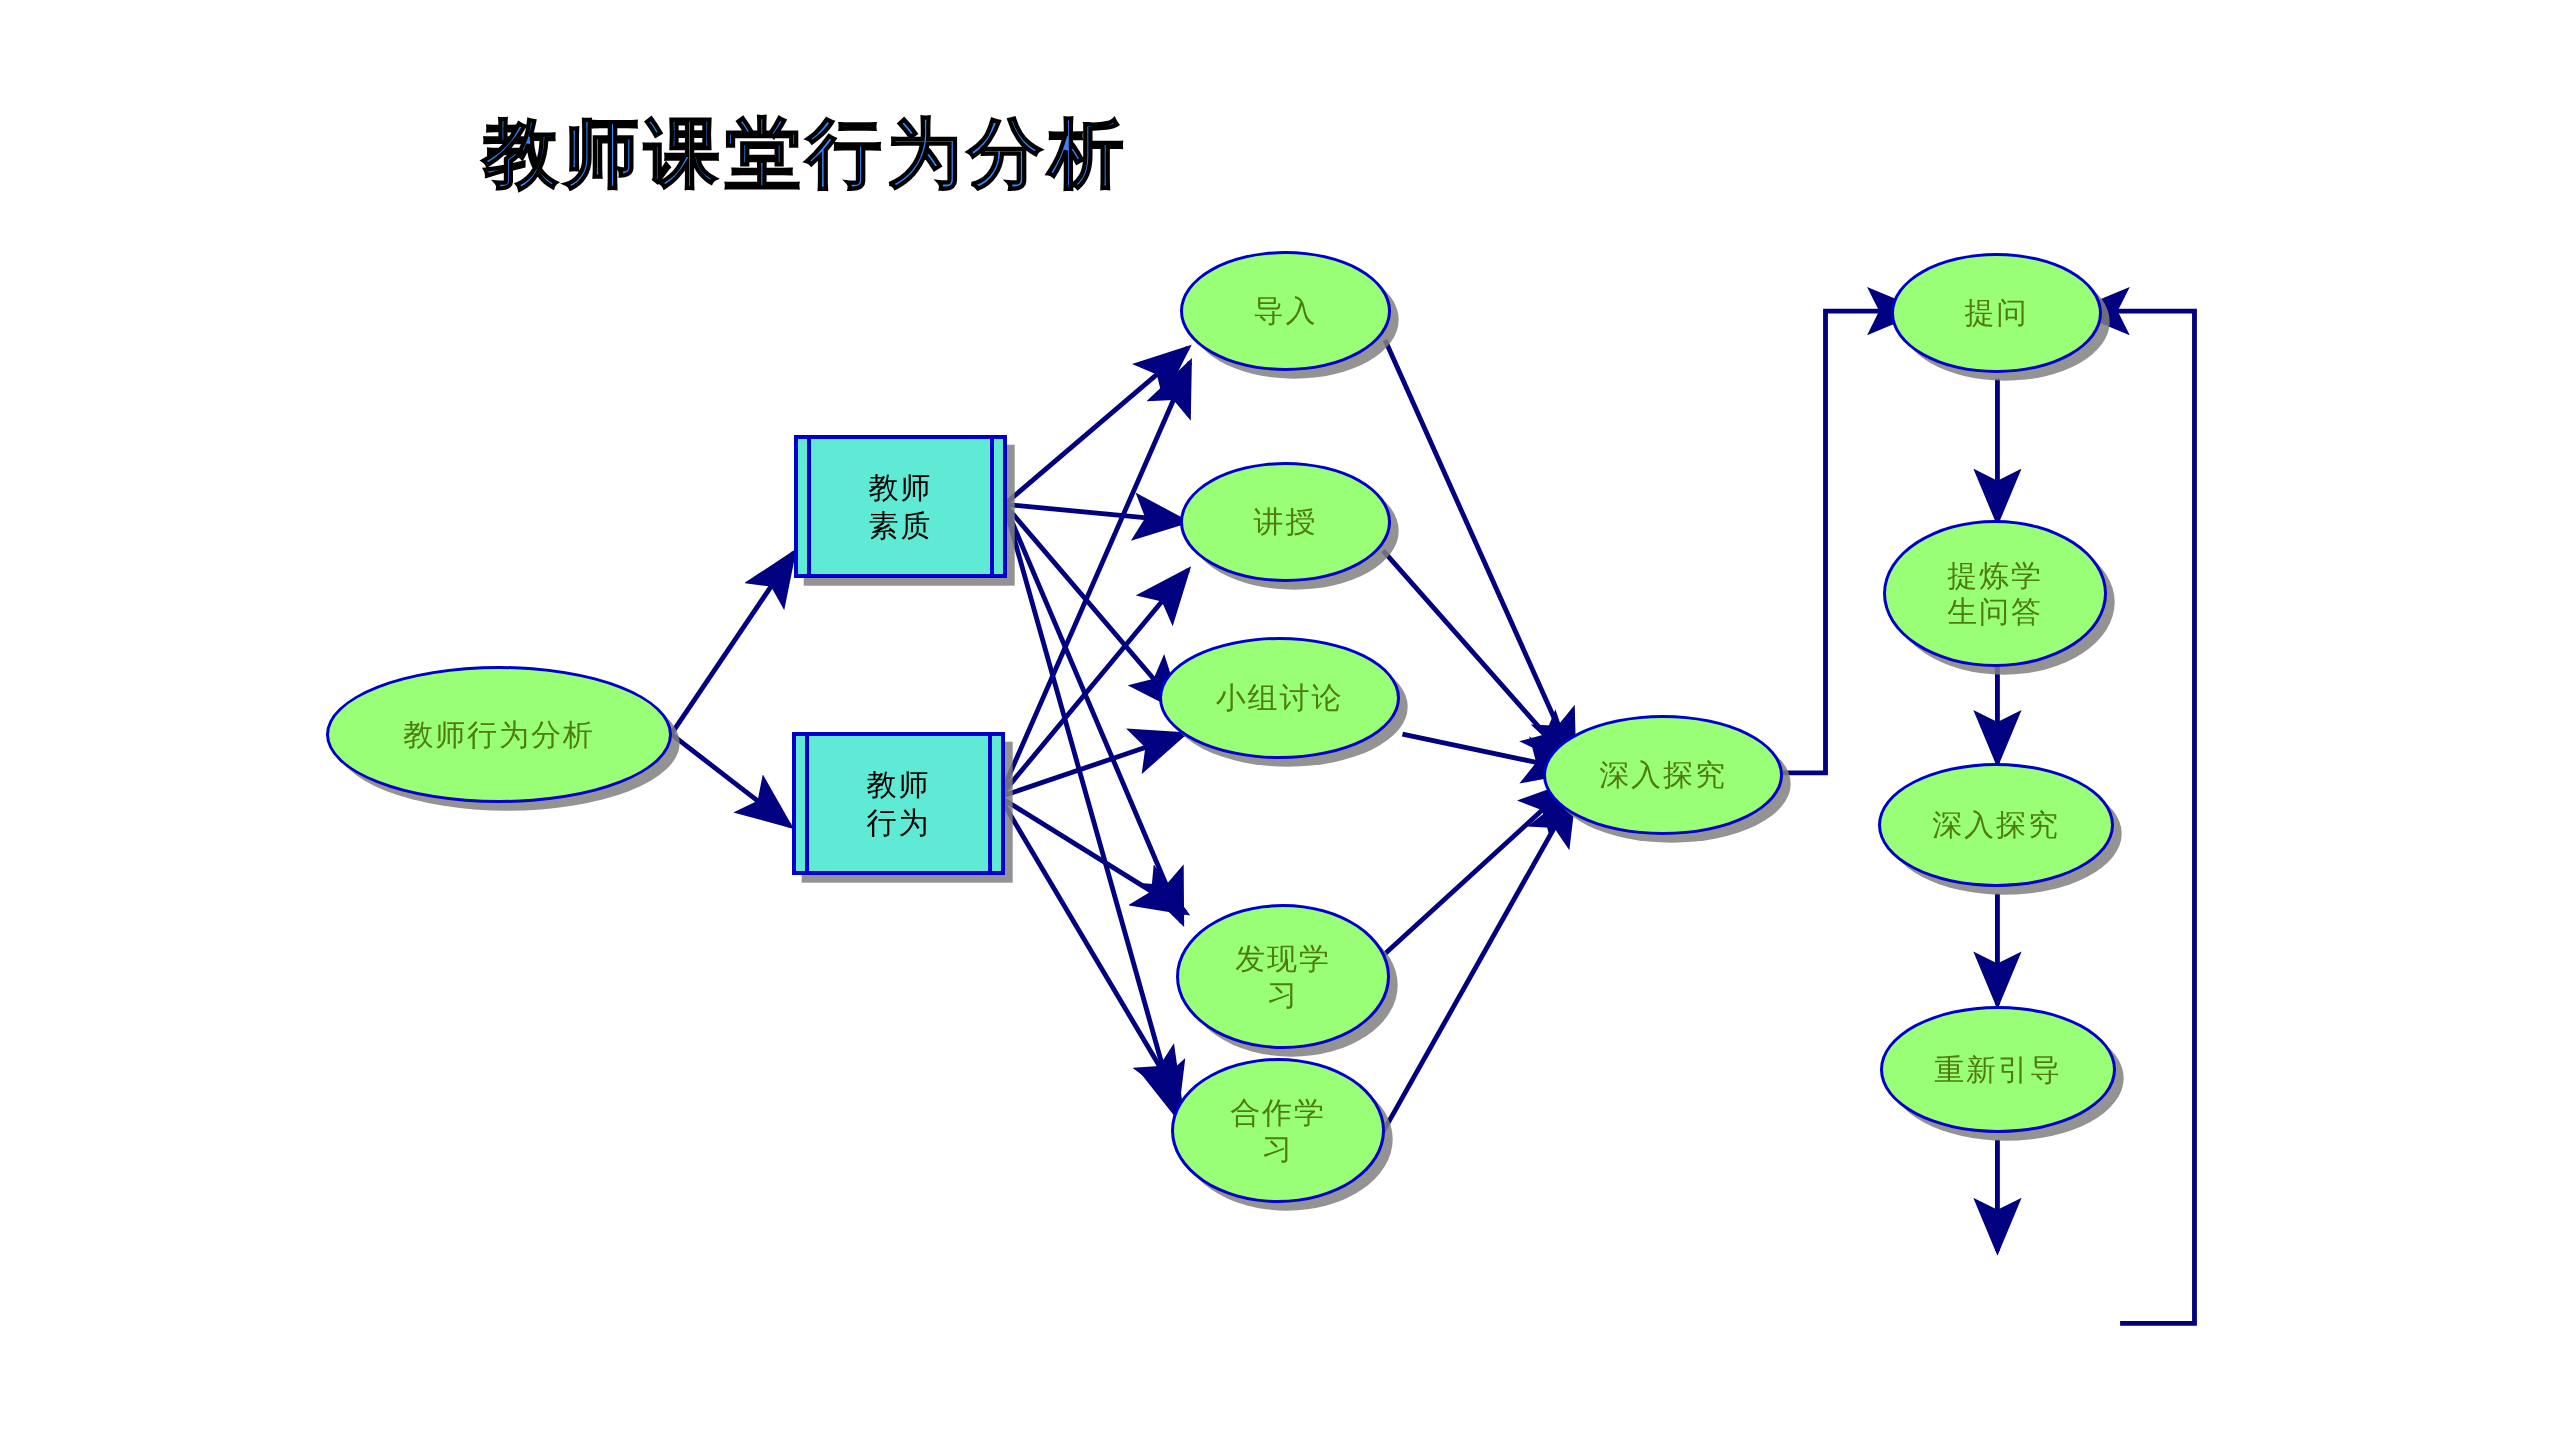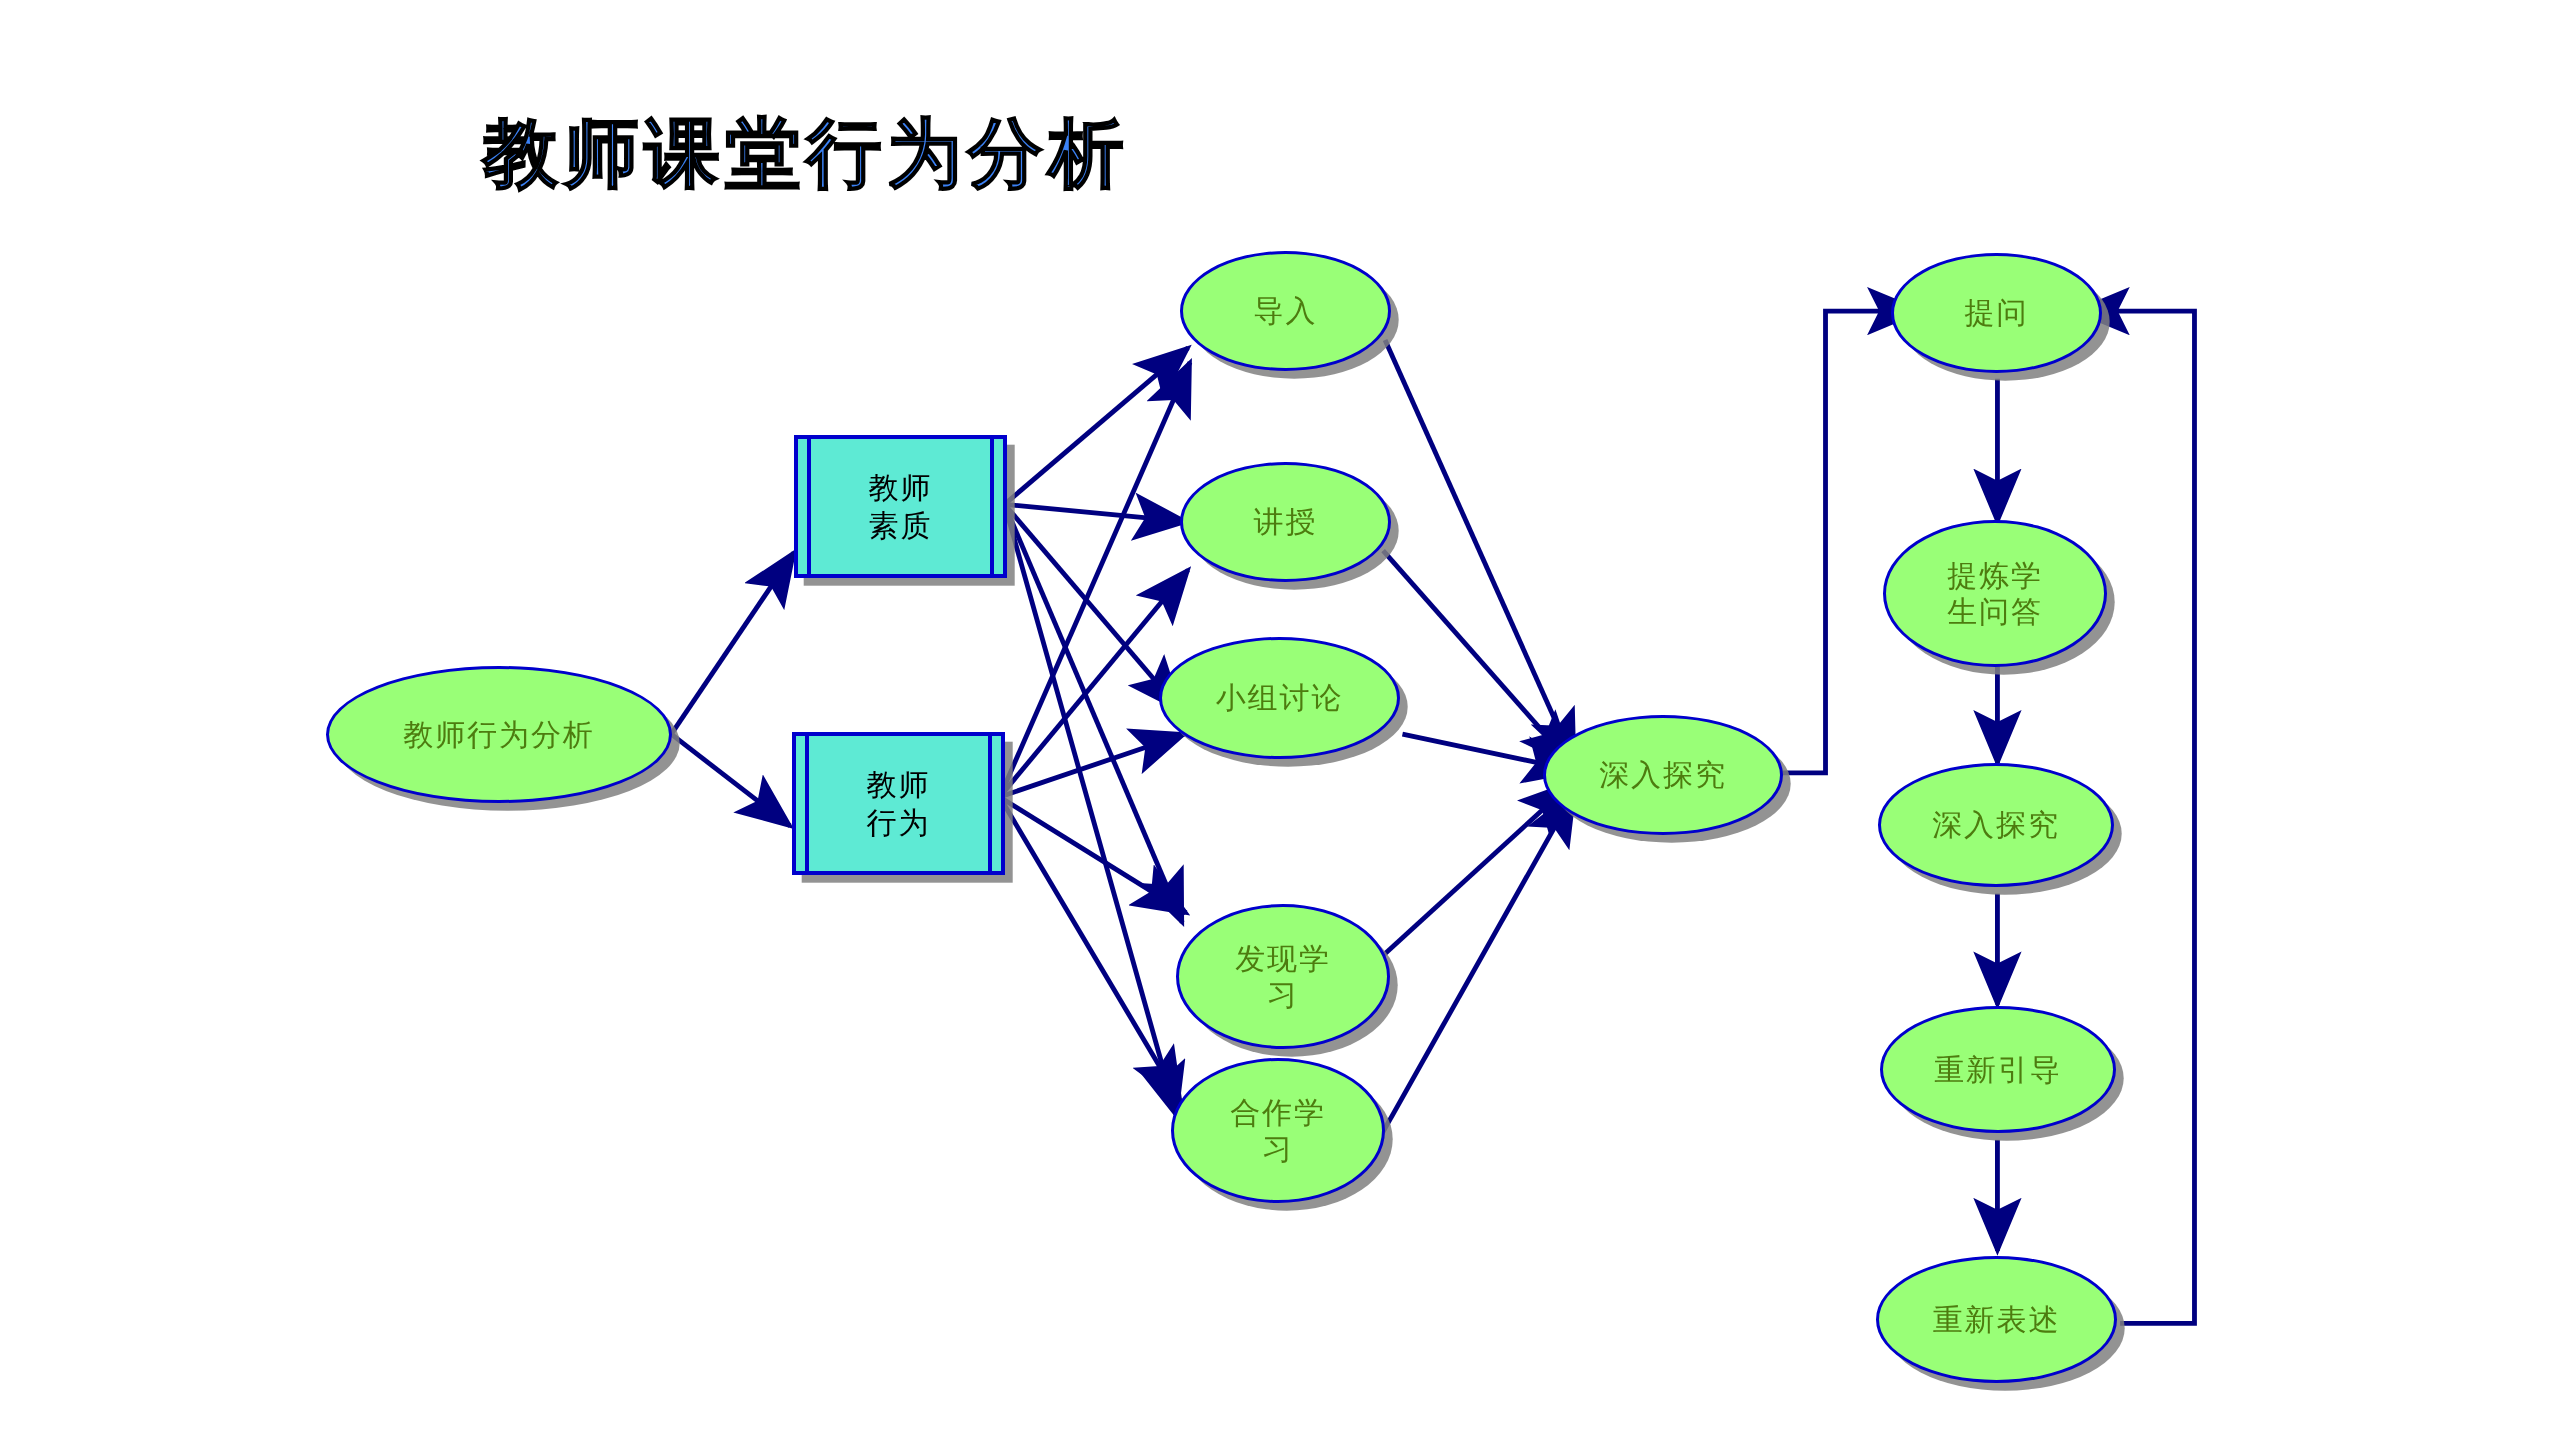--- a/index.html
+++ b/index.html
@@ -198,18 +198,15 @@
   </div>
 
   <div class="node ellipse" style="left:1878px; top:763px; width:236px; height:124px;">
     <span class="node-label">深入探究</span>
   </div>
 
   <div class="node ellipse" style="left:1880px; top:1006px; width:236px; height:127px;">
     <span class="node-label">重新引导</span>
   </div>
 
-  <div class="node ellipse" style="left:1876px; top:1256px; width:241px; height:127px;">
-    <span class="node-label">重新表述</span>
-  </div>
 
 </div>
 
 
 </body></html>

